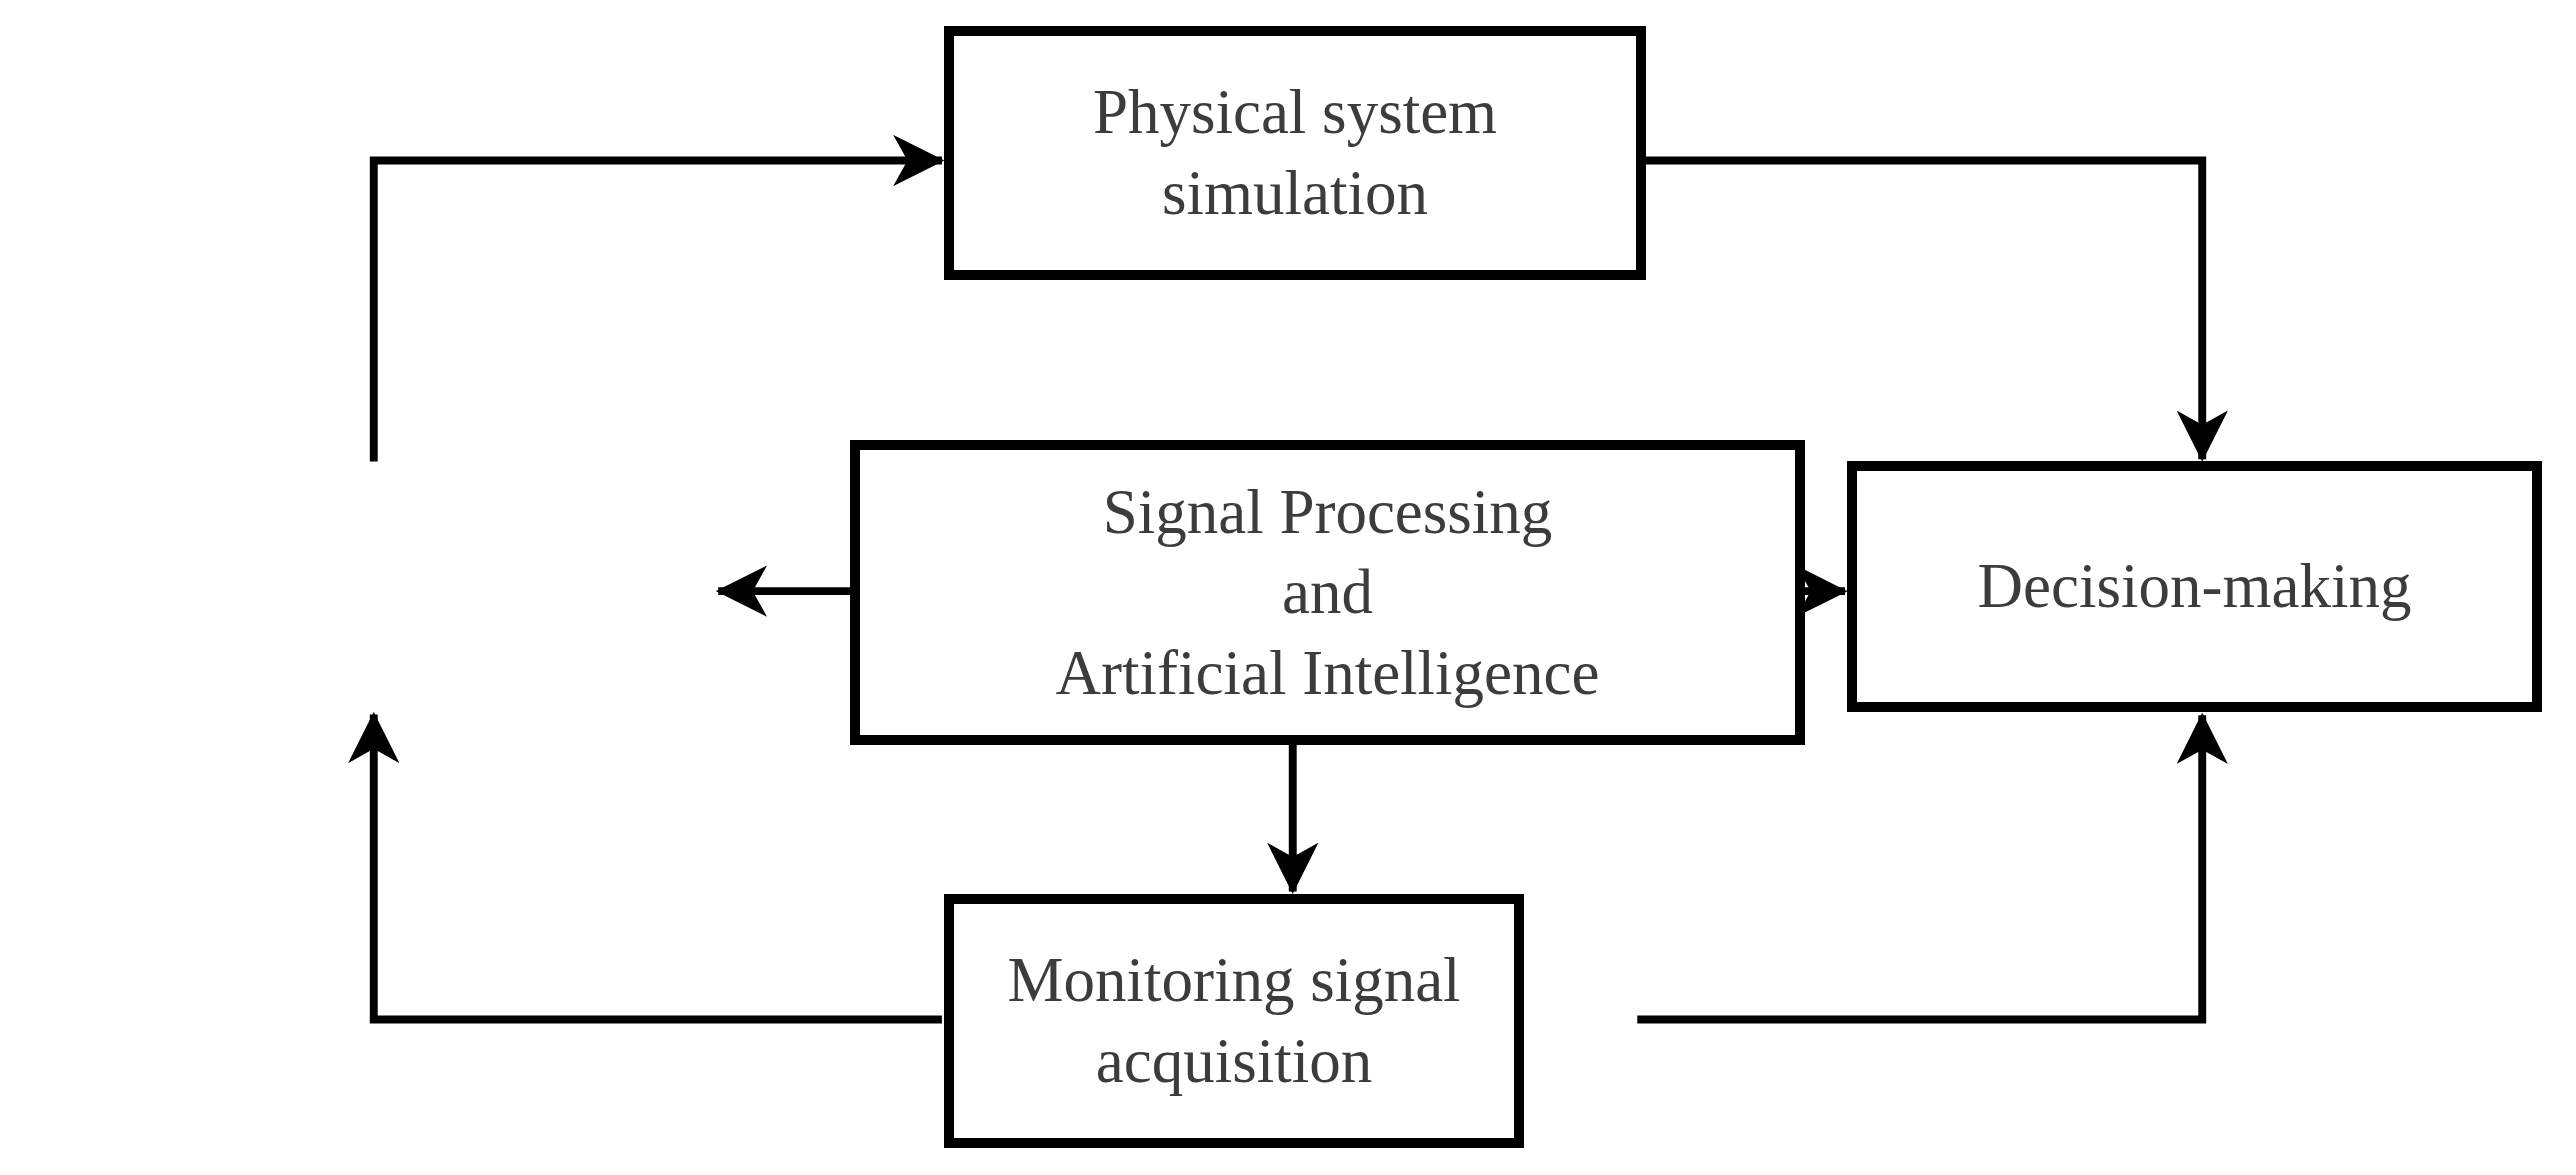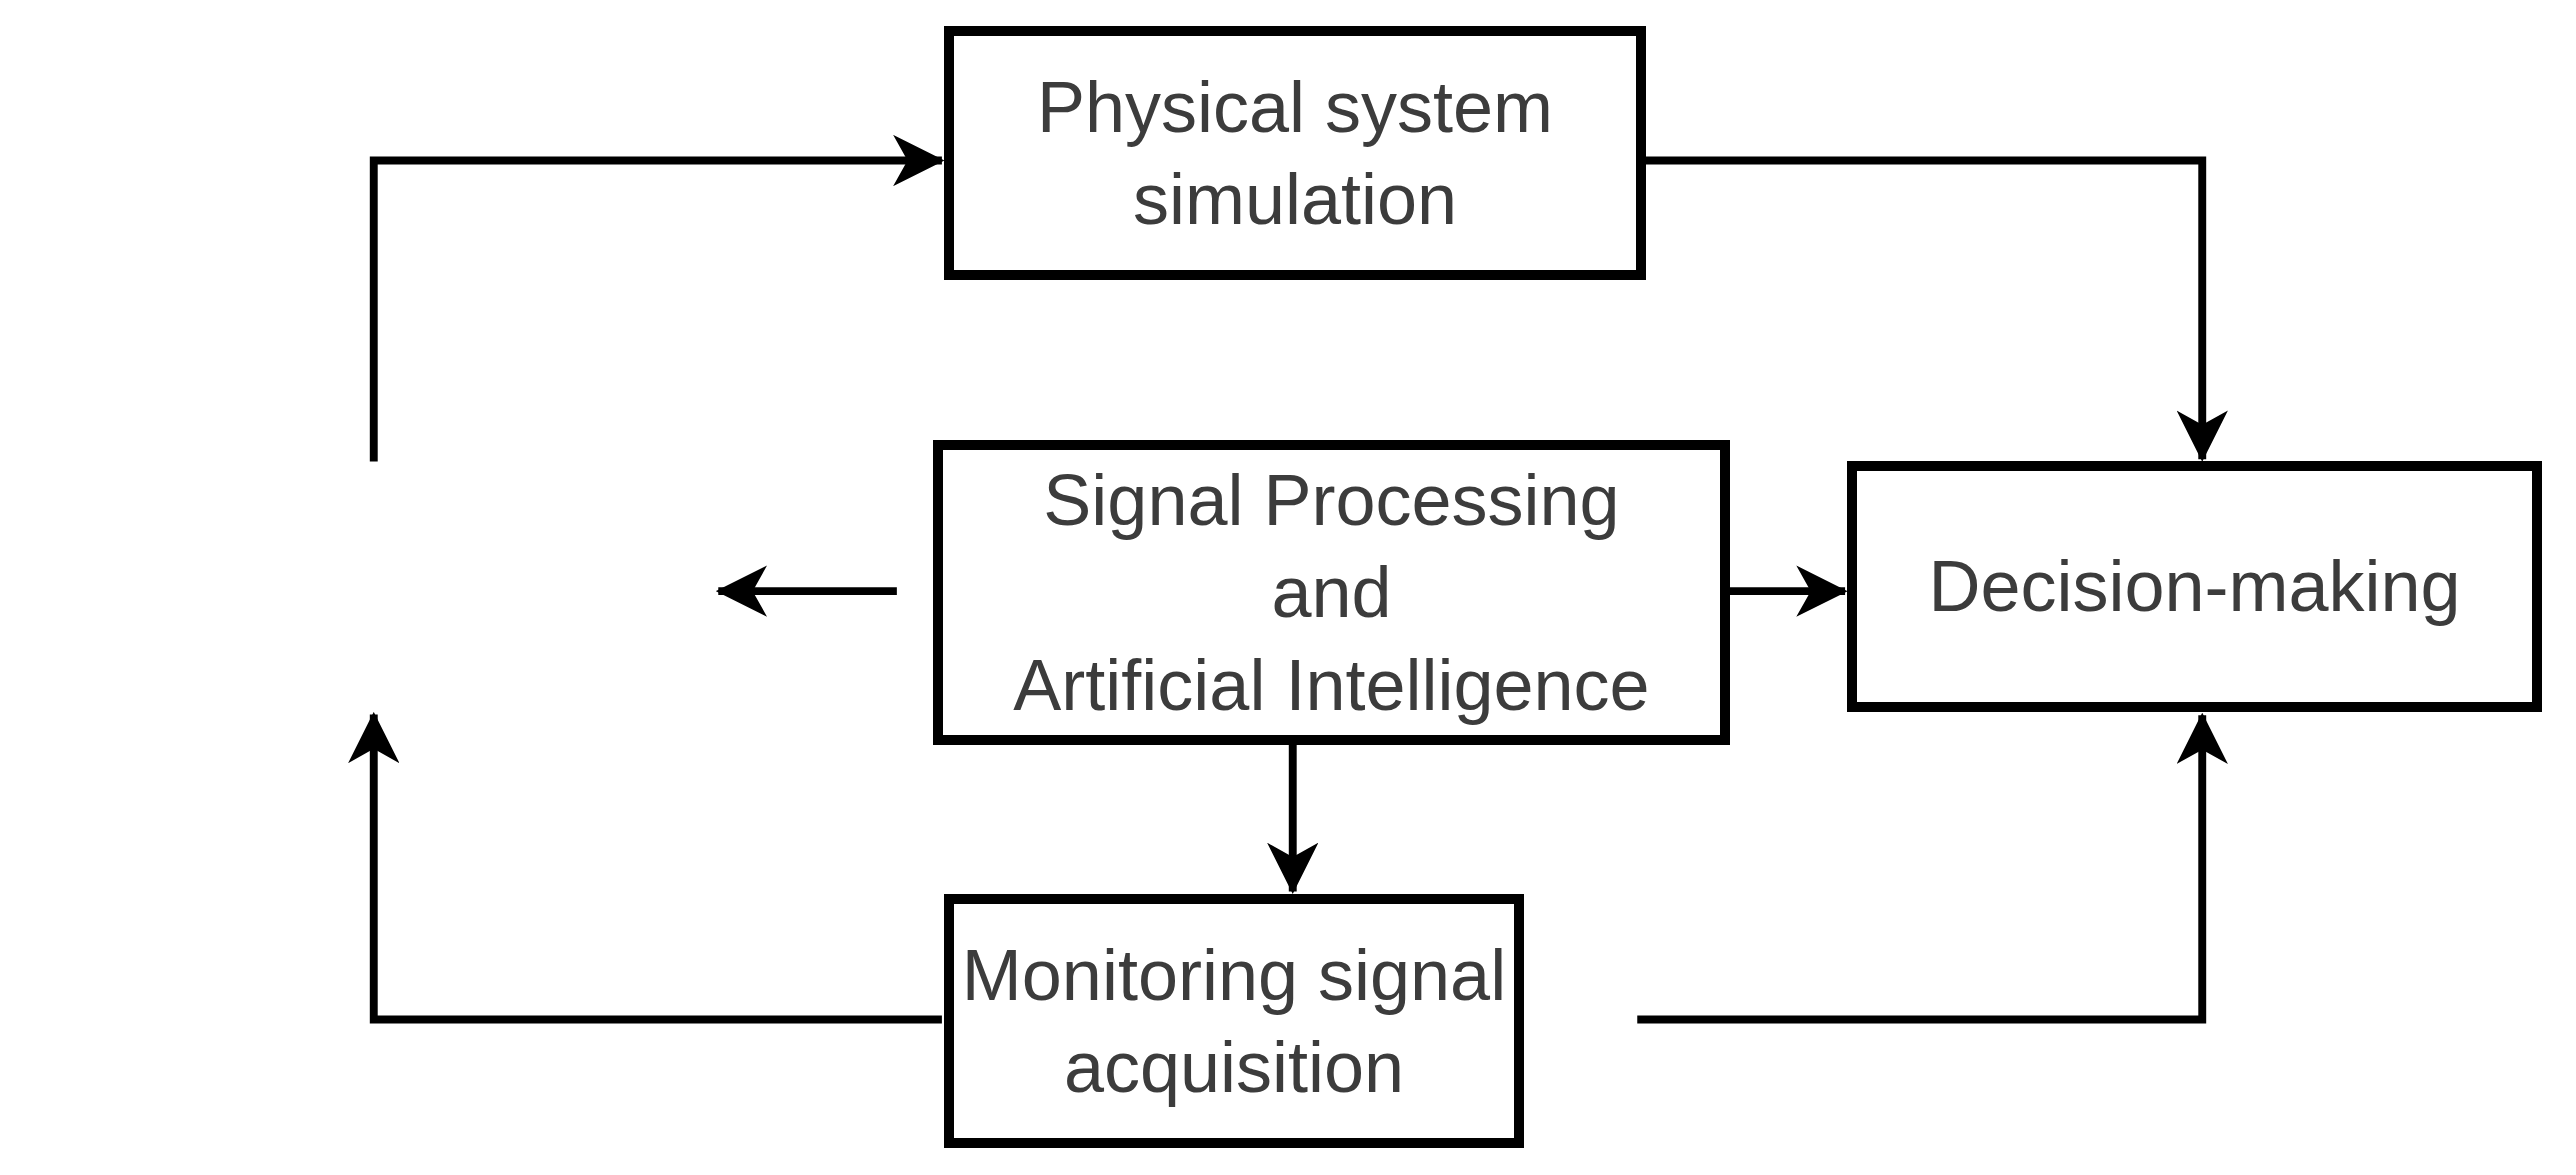--- a/index.html
+++ b/index.html
@@ -31,30 +31,30 @@
   .node {
     position: absolute;
     box-sizing: border-box;
     border: 10.3px solid #000000;
     background: #ffffff;
     display: flex;
     align-items: center;
     justify-content: center;
   }
   .node-label {
-    font-family: Liberation Sans, sans-serif;
-    font-size: 72px;
+    font-family: Liberation Serif, serif;
+    font-size: 63px;
     line-height: 1.28;
     color: #3c3c3c;
     text-align: center;
     white-space: pre-line;
   }
   #node-physical   { left: 944px; top: 26px;   width: 702px;  height: 254px; }
   #node-parameter  { left: 32px;   top: 461px;  width: 684px;  height: 251px; }
-  #node-signal     { left: 933px; top: 440px;  width: 797px; height: 305px; }
+  #node-signal     { left: 850px; top: 440px;  width: 955px; height: 305px; }
   #node-decision   { left: 1847px; top: 461px;  width: 695px;  height: 251px; justify-content: center; }
   #node-monitoring { left: 944px; top: 894px; width: 580px;  height: 254px; }
 </style>
 </head>
 <body>
 
 <div id="canvas">
 
   <svg id="edges-svg" viewBox="0 0 3260 1488" xmlns="http://www.w3.org/2000/svg">
     <defs>

